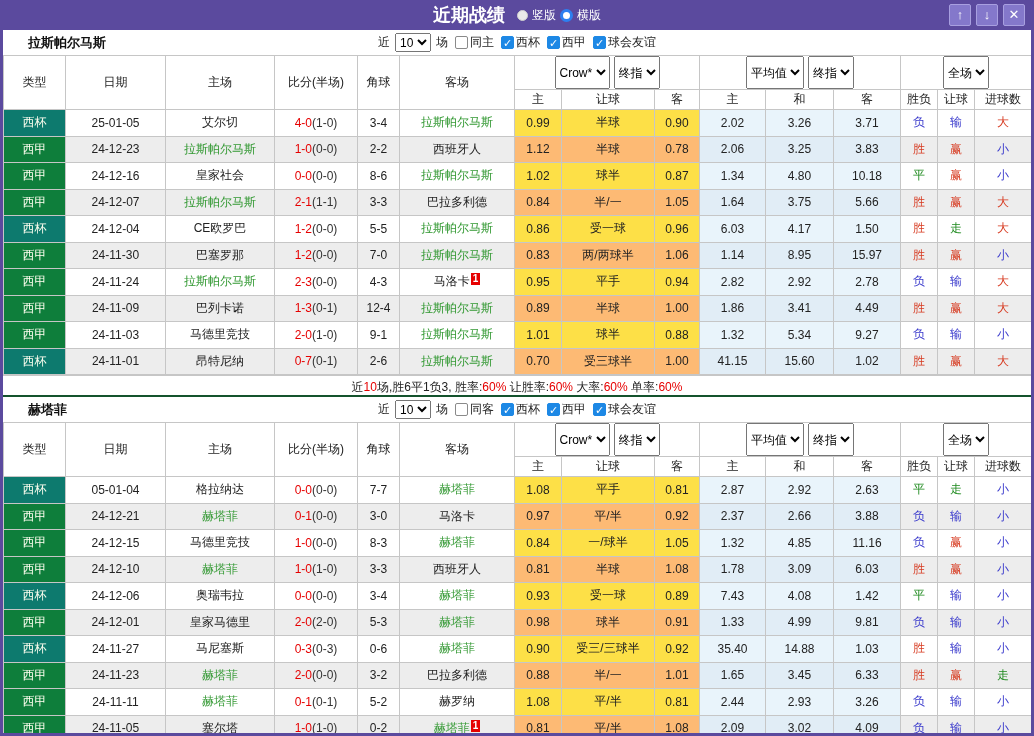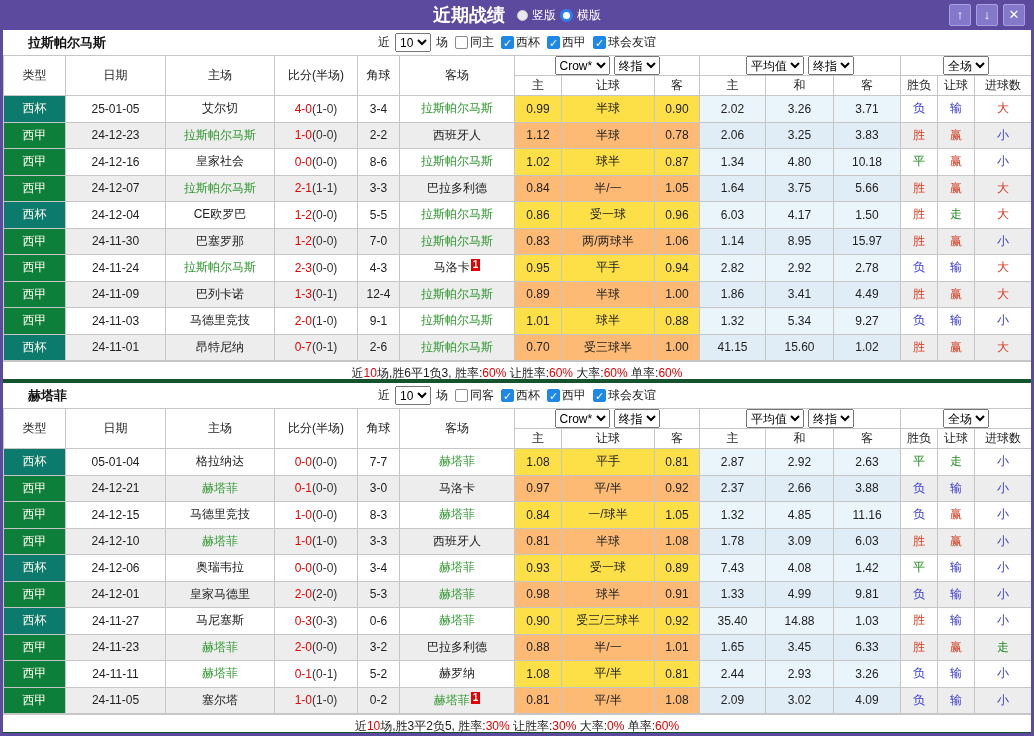--- a/index.html
+++ b/index.html
@@ -23,38 +23,38 @@
   .count-select { height:19px; font-size:12px; margin:0 2px; }
   .cbl { display:flex; align-items:center; gap:2px; cursor:pointer; margin-left:4px;justify-content:center; }
   .cb { width:13px; height:13px; border:1px solid #8a8a8a; background:#fff; display:inline-block; border-radius:2px; }
   .cb.checked { background:#1d88e5; border-color:#1d88e5; }
   .cb .tick { display:block; color:#fff; font-size:11px; line-height:12px; text-align:center; font-weight:bold; }
 
   
   table { width:1028px; table-layout:fixed; border-collapse:collapse; font-size:12px; color:#222; }
   th, td { border:1px solid #c6c6c6; text-align:center; padding:0 2px; overflow:hidden; white-space:nowrap; }
   thead th { font-weight:400; background:#fff; height:20px; }
-  .dd-cell select { height:19px; font-size:12px; margin:0 2px; max-width:95%; }
+  .dd-cell select { height:33px; font-size:12px; margin:0 2px; max-width:95%; }
   tbody td { height:26.5px; }
   tr.even td { background:#ededed; }
   td.col-c { background:#fde047; }
   tr.even td.col-c { background:#fdba74; }
   td.col-a { background:#e9f4fb; }
   tr.even td.col-a { background:#e1edf6; }
   td.lg.cup { background:#0d7a6e; color:#fffff0; }
   td.lg.liga { background:#0e7e3b; color:#fffff0; }
   .ft { color:#e60000; }
   .ht { color:#333; }
   .team.hl { color:#339933; }
   .badge { display:inline-block; background:#e60000; color:#fff; font-size:10px; font-weight:bold; line-height:12px; padding:0 2px; margin-left:1px; vertical-align:top; }
   .res-r { color:#d73a20; }
   .res-b { color:#3939cc; }
   .res-g { color:#1f8a1f; }
 
-  .summary { height:22px; line-height:22px; text-align:center; font-size:12px; color:#222; border-top:1px solid #c6c6c6; border-bottom:4px solid #14532d; }
+  .summary { height:22px; line-height:22px; text-align:center; font-size:12px; color:#222; border-top:1px solid #c6c6c6; border-bottom:2px solid #14532d; }
   .summary .red { color:#e60000; }
 </style>
 </head>
 <body>
 
 <div class="page">
 
   <div class="title-bar">
     <span class="title">近期战绩</span>
     <div class="radio-group">

